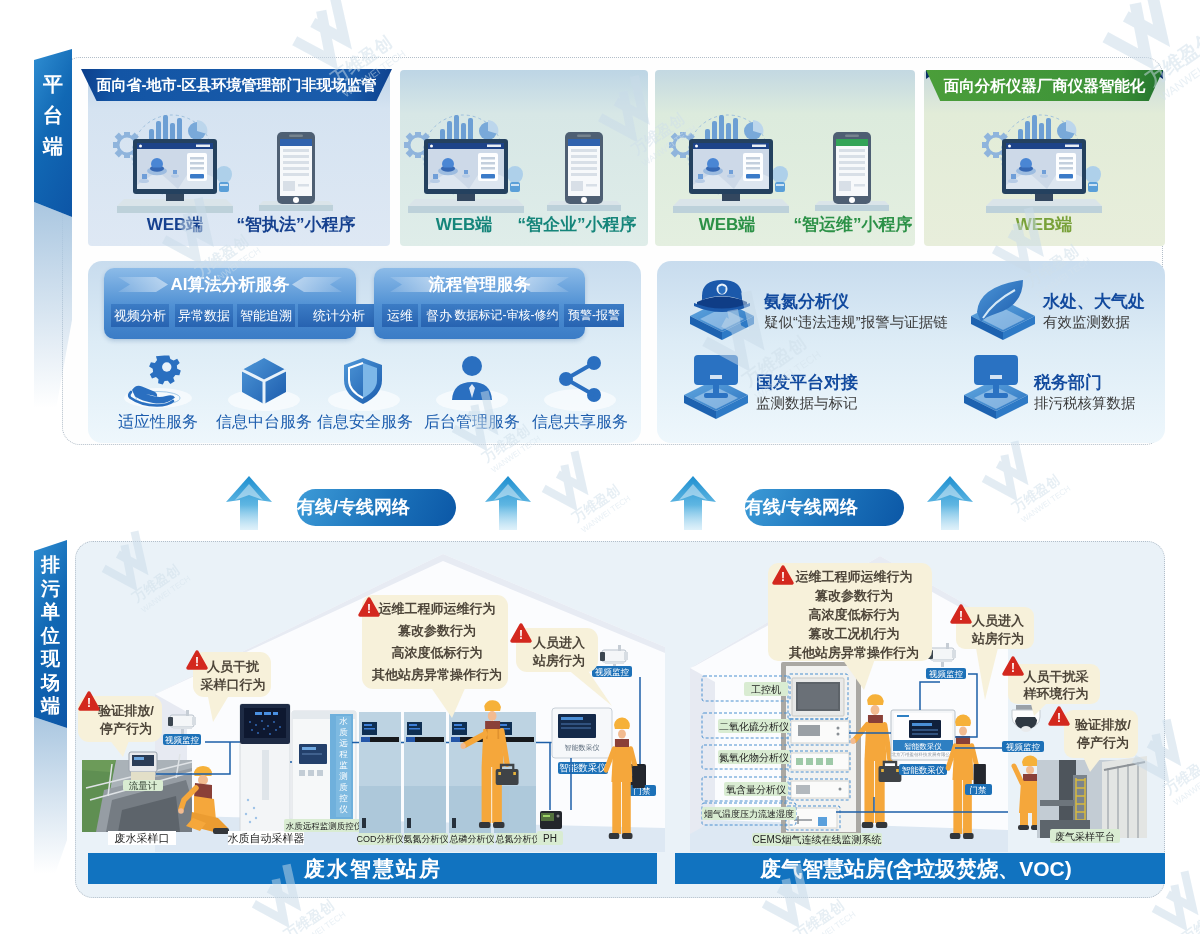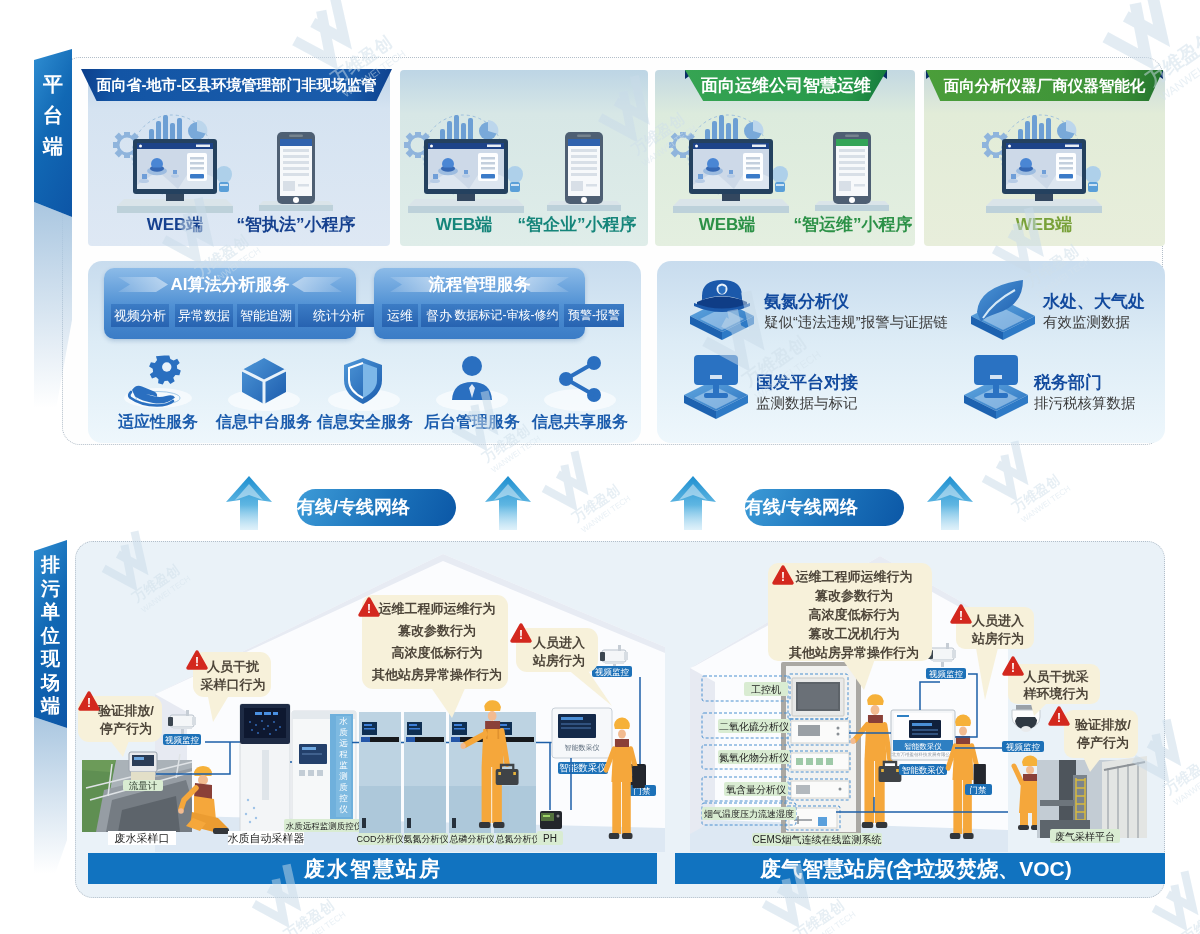--- a/index.html
+++ b/index.html
@@ -24,21 +24,21 @@
 .bmain{position:absolute;inset:0;}
 .bcorn{position:absolute;top:0;width:13px;height:9px;background:#0a2d66}
 .lab{position:absolute;font-weight:bold;text-align:center}
 
 .svcpanel{position:absolute;top:261px;height:182px;border-radius:14px;background:linear-gradient(180deg,#c8dcee 0%,#ddecf6 45%,#eef7fc 100%)}
 .bluebox{position:absolute;top:268px;height:71px;border-radius:10px;background:linear-gradient(180deg,#8cbbe8 0%,#4e8fd3 55%,#3b7cc6 100%);box-shadow:0 2px 4px rgba(40,90,150,.25)}
 .bluebox .ttl{position:absolute;top:5px;left:0;right:0;text-align:center;color:#fff;font-weight:bold;font-size:17px}
 .chev{position:absolute;top:9px;width:50px;height:15px;background:linear-gradient(90deg,rgba(255,255,255,.12),rgba(255,255,255,.5));clip-path:polygon(0 0,76% 0,100% 50%,76% 100%,0 100%,24% 50%)}
 .chevR{transform:scaleX(-1)}
 .tag{position:absolute;top:36px;height:23px;border-radius:0;background:linear-gradient(180deg,#3c7cc5,#2763b1);color:#fff;font-size:13px;line-height:23px;text-align:center}
-.svclab{position:absolute;top:412px;font-weight:bold;font-size:16px;color:#1b5cad;white-space:nowrap}
+.svclab{position:absolute;top:412px;font-weight:normal;font-size:16px;color:#1b5cad;white-space:nowrap}
 .ritem-t{position:absolute;font-weight:bold;font-size:17px;color:#124a9e;white-space:nowrap}
 .ritem-s{position:absolute;font-size:14.5px;color:#3a3a3a;white-space:nowrap}
 
 .pill{position:absolute;top:489px;width:159px;height:37px;border-radius:19px;background:linear-gradient(115deg,#3e9cd8 0%,#1b72ba 55%,#0b57a6 100%);color:#fff;font-weight:bold;font-size:18px;line-height:37px}
 </style>
 </head>
 <body>
 <div id="page">
 
   <div class="panel" id="ptop"></div>
@@ -50,26 +50,20 @@
     </div>
 
   <div class="card" id="card1" style="left:88px;width:302px;background:linear-gradient(180deg,#bdd3e8 0%,#d5e3f1 22%,#dee8f4 100%)"></div>
   <div class="card" id="card2" style="left:400px;width:248px;background:linear-gradient(180deg,#bdd5e5 0%,#d7e7e6 25%,#dfede9 100%)"></div>
   <div class="card" id="card3" style="left:655px;width:260px;background:linear-gradient(180deg,#c3d8e2 0%,#dcebdd 25%,#e4efe0 100%)"></div>
   <div class="card" id="card4" style="left:924px;width:241px;background:linear-gradient(180deg,#c8d9dd 0%,#e2ecd8 25%,#e8eedb 100%)"></div>
 
   <div class="abs" style="left:81px;top:69px;width:311px;height:32px">
     <div class="bmain" style="clip-path:polygon(0 0,100% 0,95% 100%,5% 100%);background:linear-gradient(100deg,#0c3f8c 0%,#1355a5 12%,#1a5cab 85%,#0c3f8c 100%)"></div>
     <div class="banner" style="font-size:15px">面向省-地市-区县环境管理部门非现场监管</div>
-  </div>
-  <div class="abs" style="left:685px;top:70px;width:202px;height:31px">
-    <div class="bcorn" style="left:0;clip-path:polygon(0 0,100% 0,0 100%)"></div>
-    <div class="bcorn" style="right:0;clip-path:polygon(0 0,100% 0,100% 100%)"></div>
-    <div class="bmain" style="clip-path:polygon(0 0,100% 0,91% 100%,9% 100%);background:linear-gradient(100deg,#36a453 0%,#27994a 80%,#13763a 100%)"></div>
-    <div class="banner" style="font-size:17px">面向运维公司智慧运维</div>
   </div>
   <div class="abs" style="left:926px;top:70px;width:237px;height:31px">
     <div class="bcorn" style="left:0;clip-path:polygon(0 0,100% 0,0 100%)"></div>
     <div class="bcorn" style="right:0;clip-path:polygon(0 0,100% 0,100% 100%)"></div>
     <div class="bmain" style="clip-path:polygon(0 0,100% 0,94% 100%,6% 100%);background:linear-gradient(100deg,#4b9e3a 0%,#3c9238 80%,#20702c 100%)"></div>
     <div class="banner" style="font-size:15.5px">面向分析仪器厂商仪器智能化</div>
   </div>
 
   <div class="lab" style="left:125px;top:213px;width:100px;font-size:17px;color:#16418f">WEB端</div>
   <div class="lab" style="left:216px;top:213px;width:160px;font-size:17px;color:#16418f">“智执法”小程序</div>

